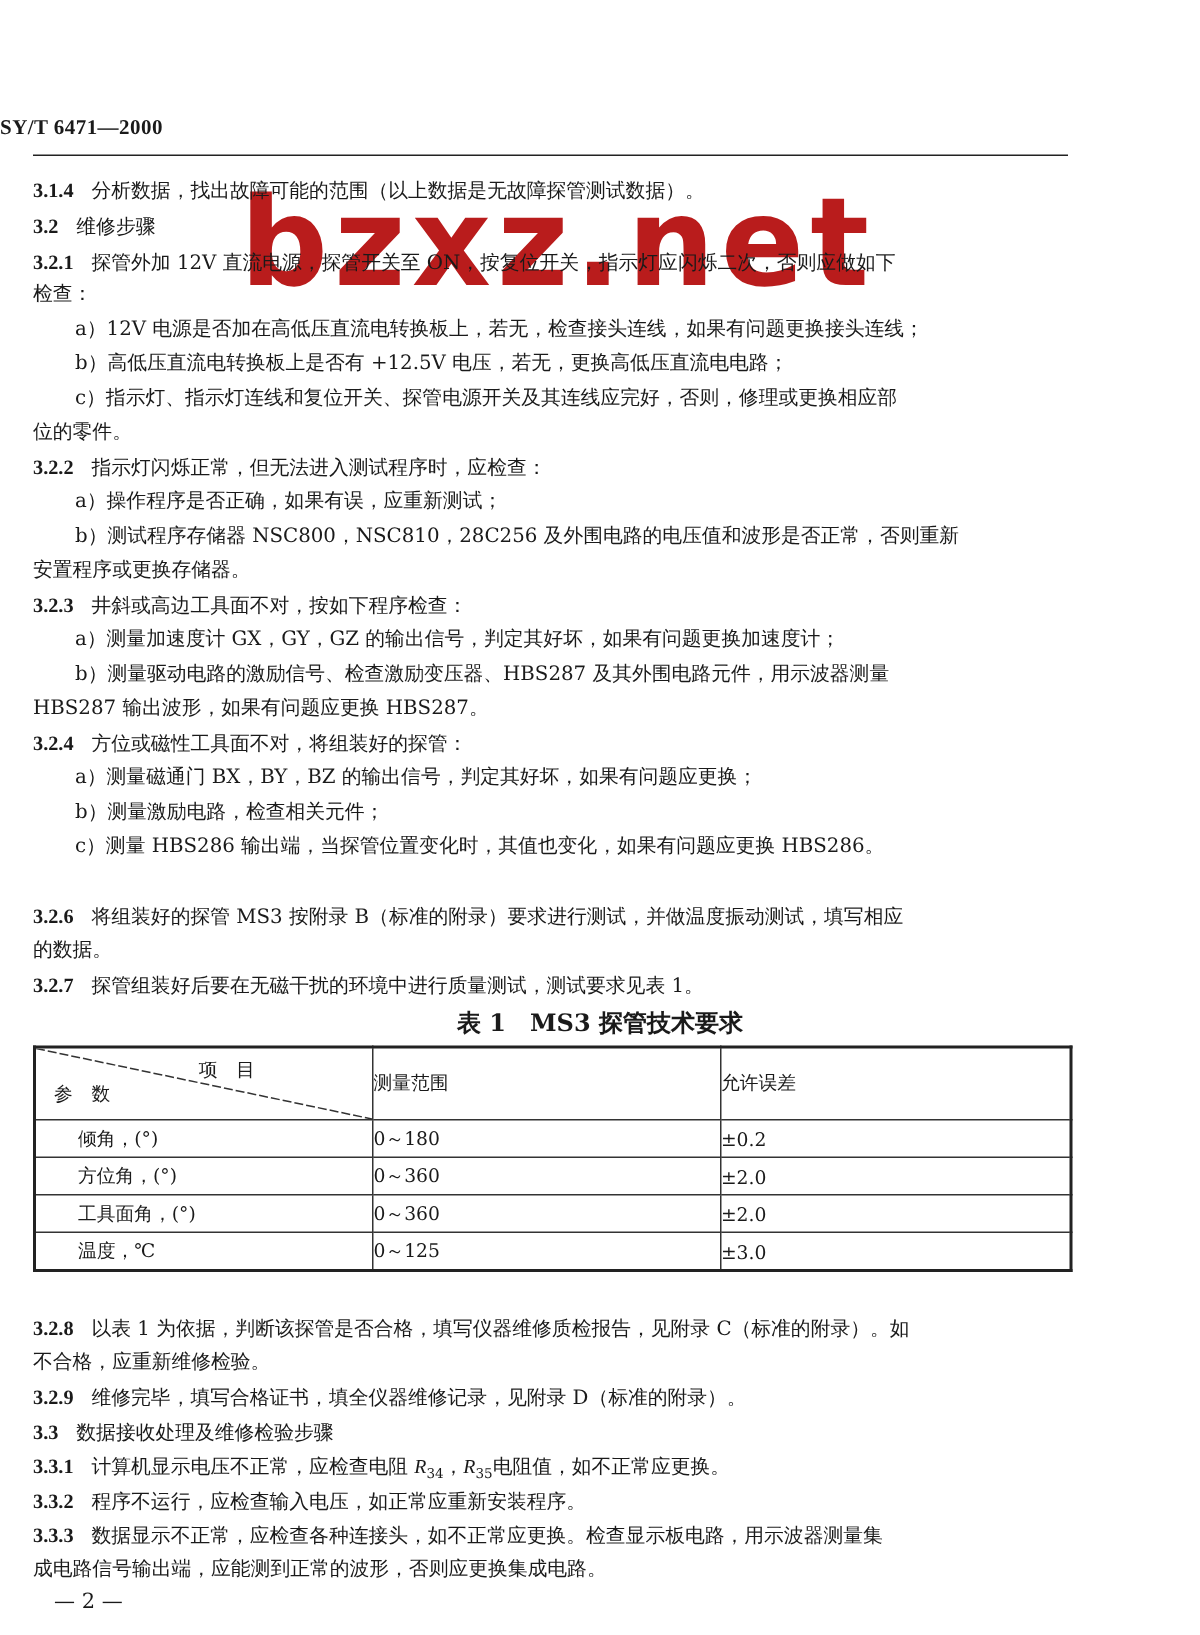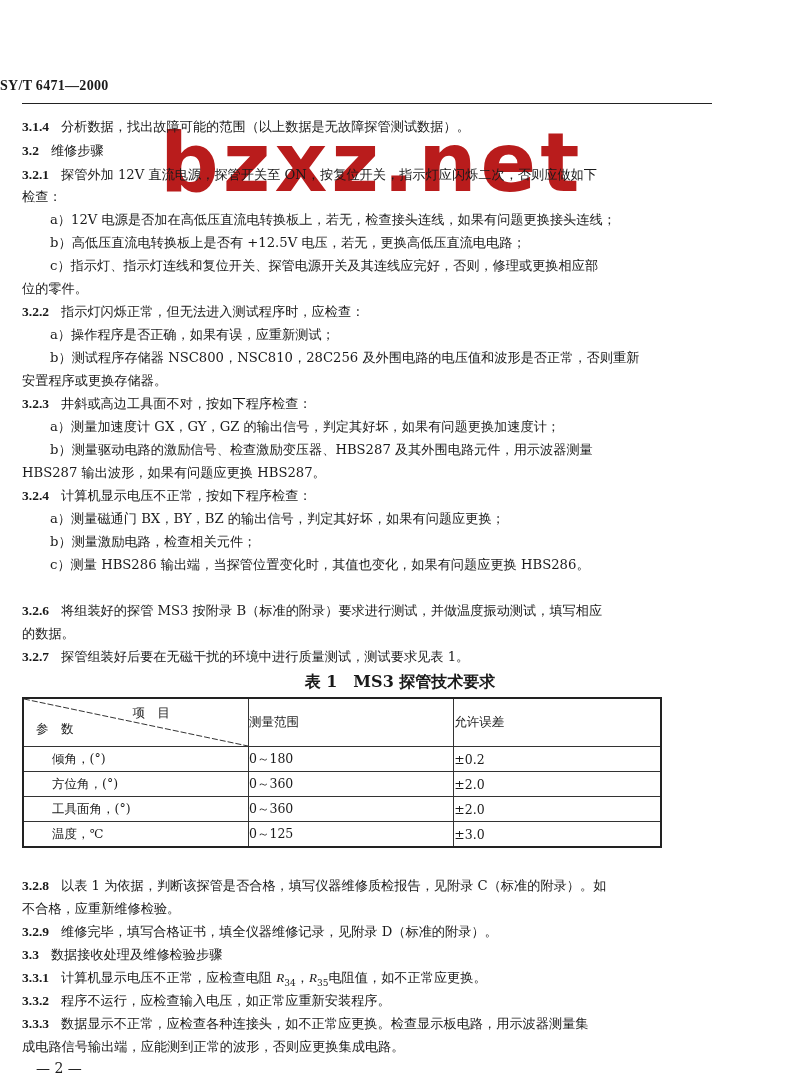--- a/index.html
+++ b/index.html
@@ -8,21 +8,21 @@
   .page { position:absolute; left:0; top:0; width:800px; height:1090px; }
   .header-title { position:absolute; left:0; width:800px; top:78px; 
          font-family:"Liberation Serif",serif; font-weight:bold; font-size:14px; letter-spacing:0.3px; }
   .header-rule { position:absolute; left:22px; width:690px; top:103px; height:0; border-top:1.5px solid #222; }
   .watermark { position:absolute; left:160px; top:122px; font-family:"DejaVu Sans",sans-serif;
          font-weight:bold; font-size:82px; color:#b91c1c; letter-spacing:4px; z-index:0; line-height:1; }
   .line { position:absolute; left:22px; font-size:13.2px; line-height:18px; white-space:nowrap; z-index:1; }
   .indent { left:50px; }
   .num { font-family:"Liberation Serif",serif; font-weight:bold; margin-right:12px; font-size:13.5px; }
   .caption { position:absolute; left:0; width:800px; top:672px; text-align:center; font-weight:bold; font-size:16px; z-index:1; }
-  table.spec { position:absolute; left:22px; top:697px; width:640px; border-collapse:collapse; z-index:1;
+  table.spec { position:absolute; left:22px; top:697px; width:693px; border-collapse:collapse; z-index:1;
          font-size:12.5px; }
   table.spec td { border:1px solid #333; height:24px; padding:0; }
   table.spec { border:2px solid #222; }
   table.spec td.c { text-align:left; }
   table.spec td.l { padding-left:28px; }
   td.diag { position:relative; height:47px !important; width:224px; }
   td.diag svg { position:absolute; left:0; top:0; }
   .diag-top { position:absolute; right:78px; top:6px; }
   .diag-bot { position:absolute; left:12px; bottom:8px; }
   .footer { position:absolute; left:36px; top:1045px; font-size:14px; z-index:1; }
@@ -51,21 +51,21 @@
   <div class="line" style="top:303px"><span class="num">3.2.2</span><span>指示灯闪烁正常，但无法进入测试程序时，应检查：</span></div>
   <div class="line indent" style="top:326px">a）操作程序是否正确，如果有误，应重新测试；</div>
   <div class="line indent" style="top:349px">b）测试程序存储器 NSC800，NSC810，28C256 及外围电路的电压值和波形是否正常，否则重新</div>
   <div class="line" style="top:372px">安置程序或更换存储器。</div>
 
   <div class="line" style="top:395px"><span class="num">3.2.3</span><span>井斜或高边工具面不对，按如下程序检查：</span></div>
   <div class="line indent" style="top:418px">a）测量加速度计 GX，GY，GZ 的输出信号，判定其好坏，如果有问题更换加速度计；</div>
   <div class="line indent" style="top:441px">b）测量驱动电路的激励信号、检查激励变压器、HBS287 及其外围电路元件，用示波器测量</div>
   <div class="line" style="top:464px">HBS287 输出波形，如果有问题应更换 HBS287。</div>
 
-  <div class="line" style="top:487px"><span class="num">3.2.4</span><span>计算机显示电压不正常，按如下程序检查：</span></div>
+  <div class="line" style="top:487px"><span class="num">3.2.4</span><span>方位或磁性工具面不对，将组装好的探管：</span></div>
   <div class="line indent" style="top:533px">b）测量激励电路，检查相关元件；</div>
   <div class="line indent" style="top:510px">a）测量磁通门 BX，BY，BZ 的输出信号，判定其好坏，如果有问题应更换；</div>
   <div class="line indent" style="top:556px">c）测量 HBS286 输出端，当探管位置变化时，其值也变化，如果有问题应更换 HBS286。</div>
 
   <div class="line" style="top:602px"><span class="num">3.2.6</span><span>将组装好的探管 MS3 按附录 B（标准的附录）要求进行测试，并做温度振动测试，填写相应</span></div>
   <div class="line" style="top:625px">的数据。</div>
   <div class="line" style="top:648px"><span class="num">3.2.7</span><span>探管组装好后要在无磁干扰的环境中进行质量测试，测试要求见表 1。</span></div>
 
   <div class="caption">表 1　MS3 探管技术要求</div>
 

